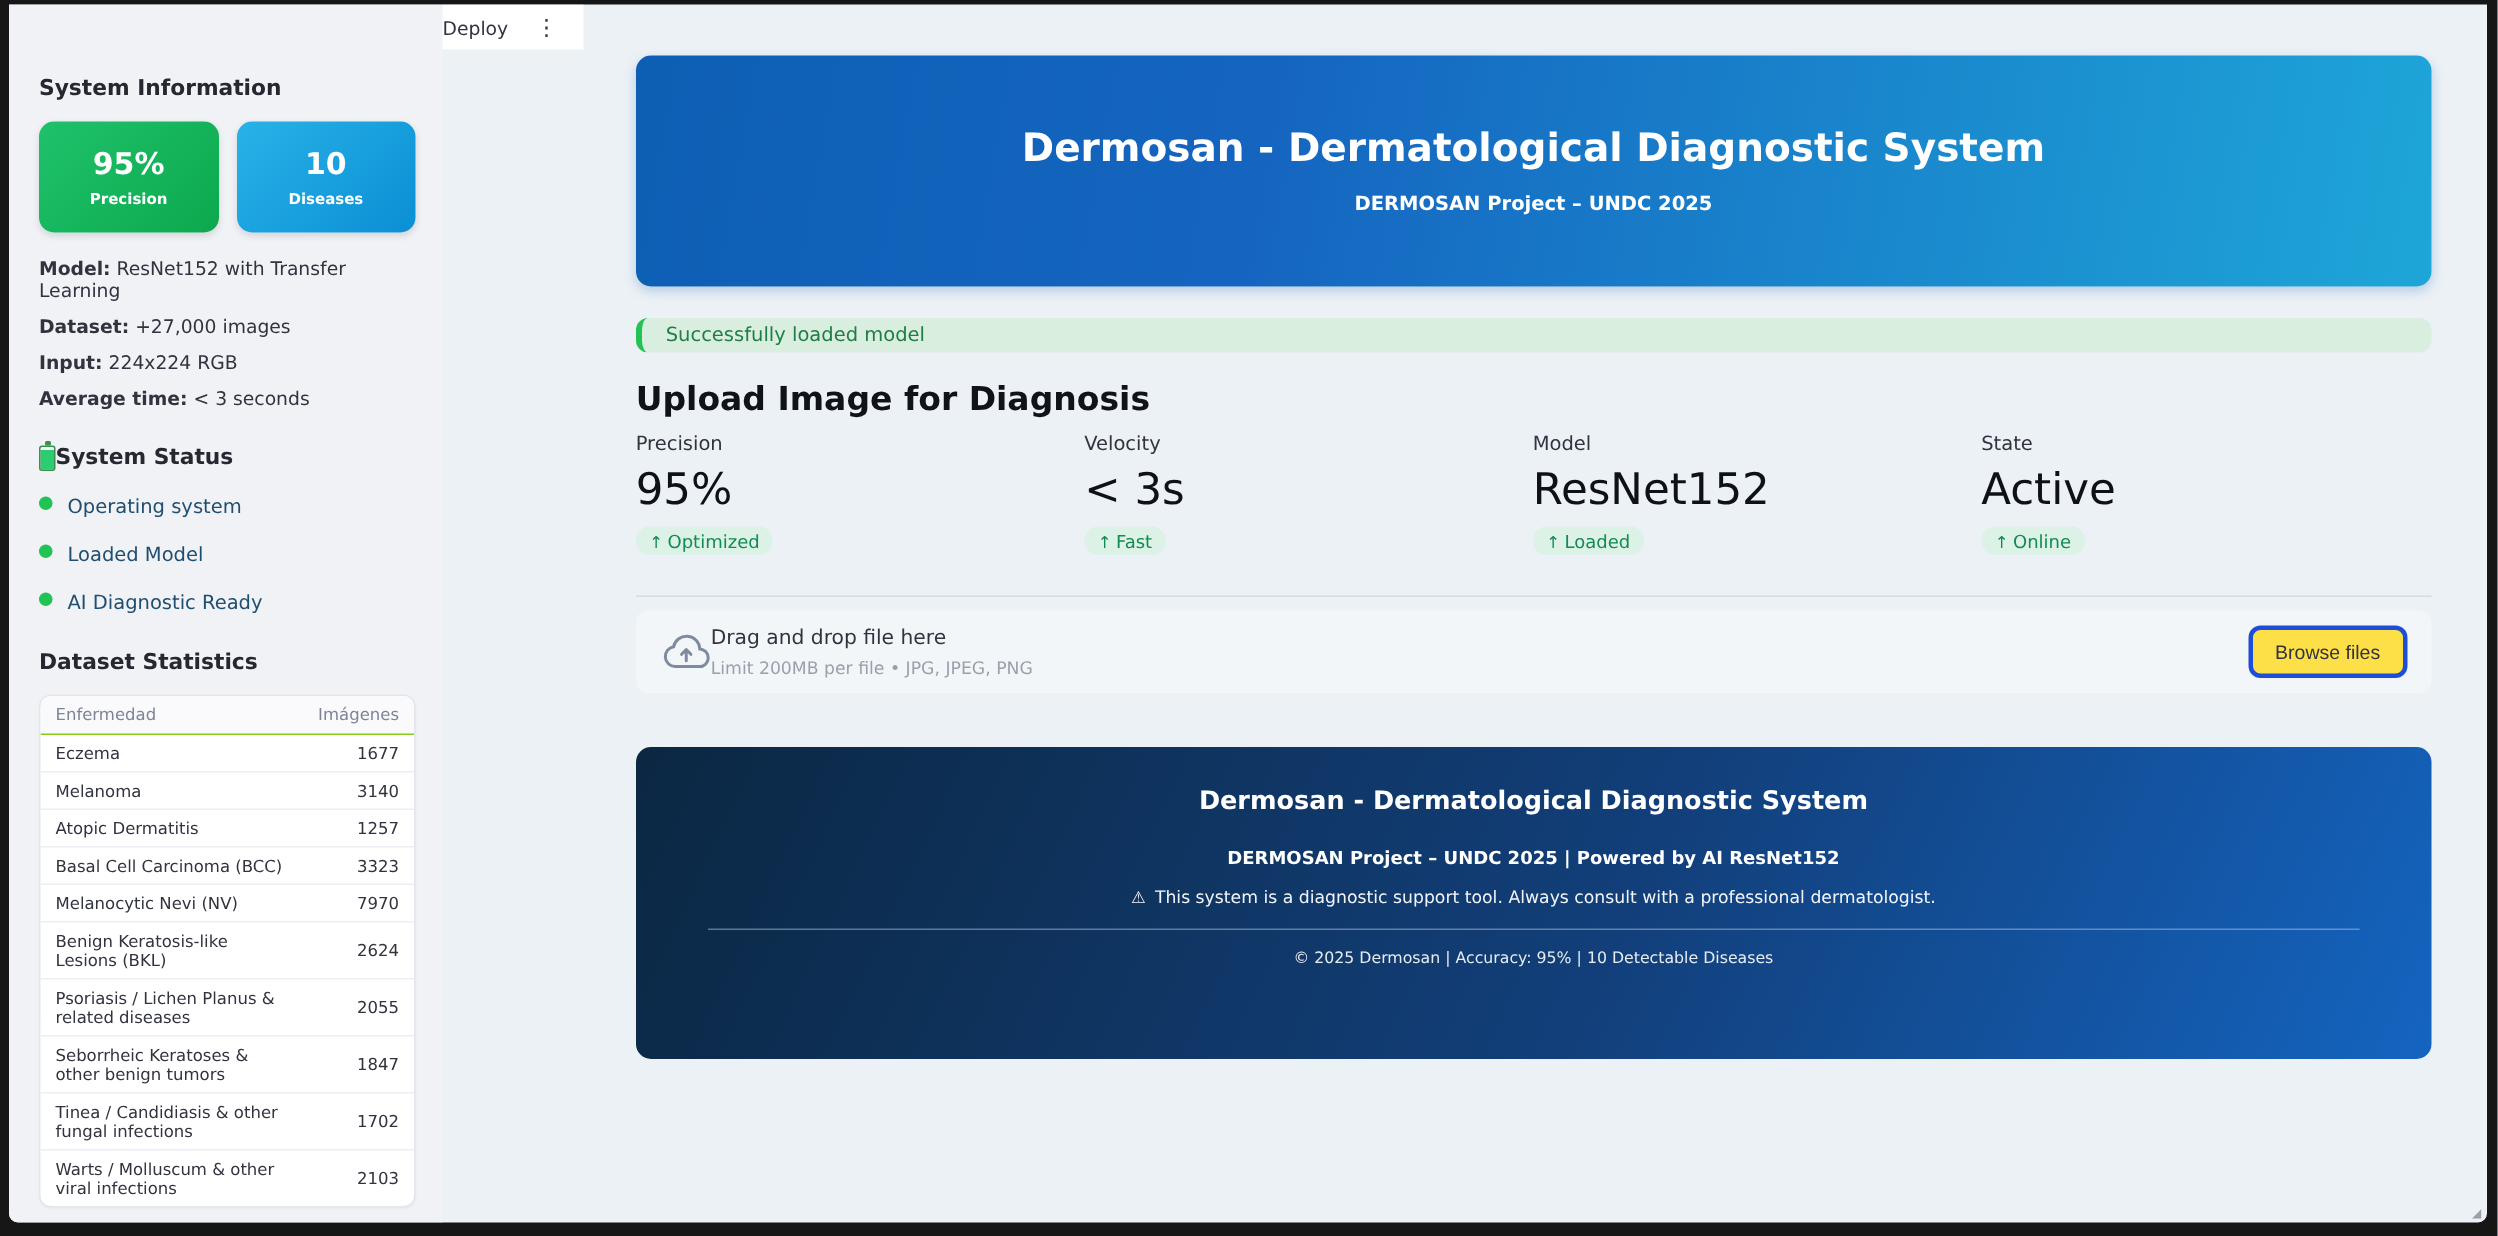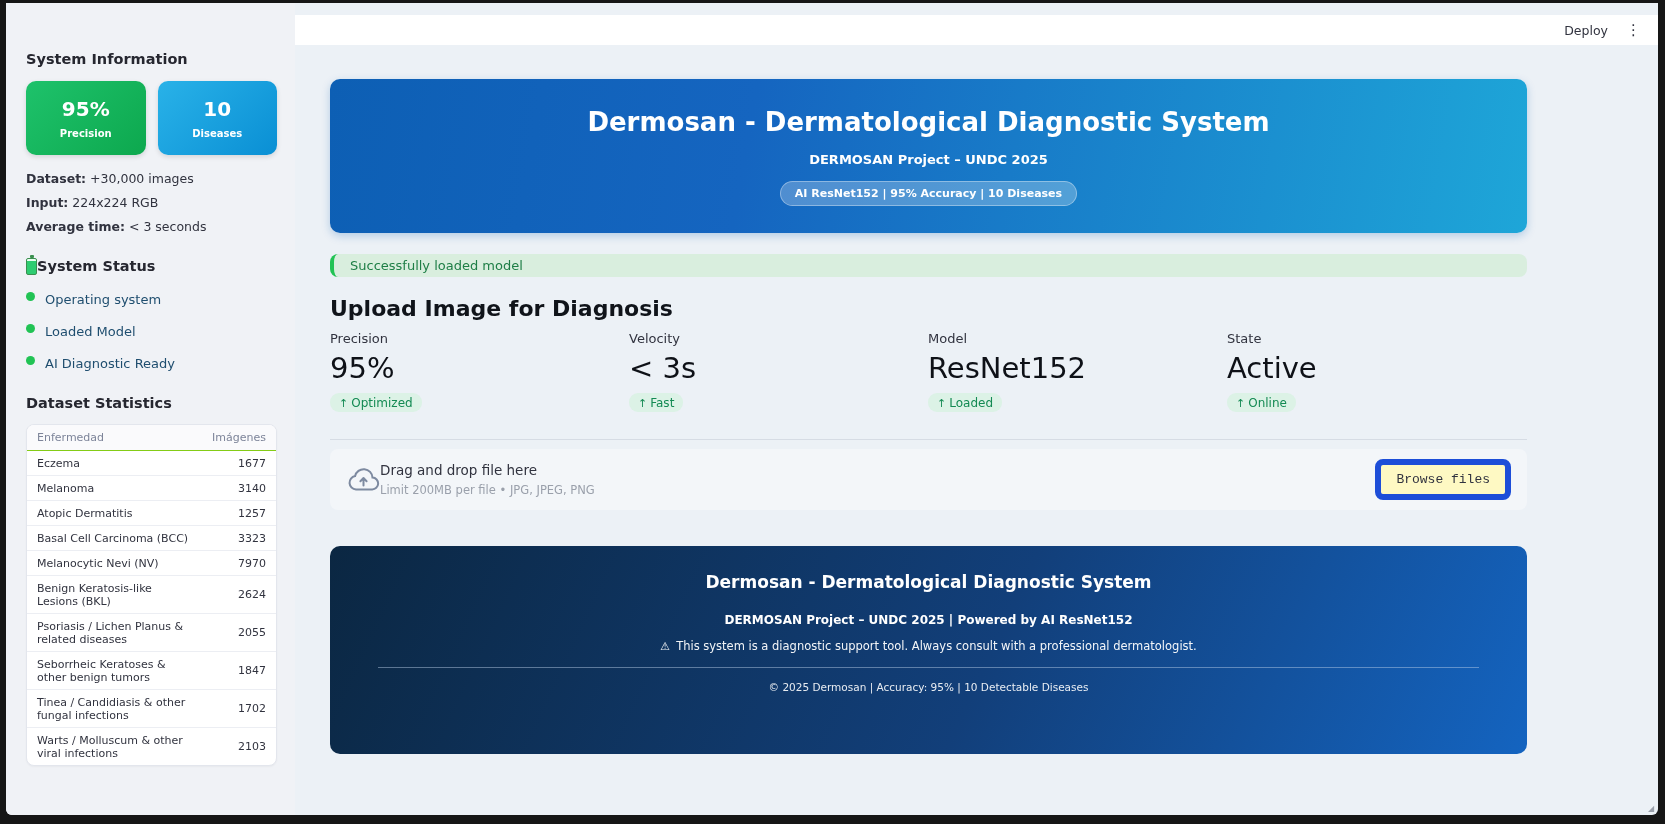--- a/index.html
+++ b/index.html
@@ -50,21 +50,21 @@
   .sb-table-wrap {
     margin-top:13px; border:1px solid #e3e6ed; border-radius:8px; overflow:hidden; background:#fff;
     box-shadow:0 1px 2px rgba(0,0,0,.04);
   }
   table { width:100%; border-collapse:collapse; font-size:11px; }
   th { text-align:left; font-weight:normal; color:#7d8499; padding:6px 10px; background:#fafafc; border-bottom:1px solid #84cc16; }
   th:last-child, td:last-child { text-align:right; width:56px; }
   td { padding:5.5px 10px; color:#31333f; border-bottom:1px solid #eceef3; }
   tr:last-child td { border-bottom:none; }
   
-  .main { flex:1; display:flex; flex-direction:column; min-width:0;margin-top:12px; }
+  .main { flex:1; display:flex; flex-direction:row; min-width:0; }
   .topbar {
     height:30px; background:#fff; flex:0 0 30px;
     display:flex; align-items:center; justify-content:flex-end; gap:18px; padding-right:18px;
   }
   .deploy { font-size:12.5px; color:#31333f; cursor:pointer; }
   .kebab { font-size:15px; color:#31333f; cursor:pointer; line-height:1; letter-spacing:0; width:14px; text-align:center;}
   .content { flex:1; overflow:hidden; padding:34px 0 0 35px; }
   .container { width:1197px; }
   
   .hero {
@@ -106,23 +106,23 @@
   .help:before { content:"?"; }
   .dropzone {
     margin-top:9px; background:#f3f6f9; border-radius:8px;
     display:flex; align-items:center; padding:10px 16px; 
   }
   .cloud { flex:0 0 34px; }
   .dz-texts { flex:1; }
   .dz-title { font-size:13.5px; color:#31333f; font-weight:500;}
   .dz-hint { font-size:11.5px; color:#9aa0ab; margin-top:5px; }
   .browse-btn {
-    background:#fef9c3; border:6px solid #1d4ed8; border-radius:8px;
+    background:#fde047; border:3px solid #1d4ed8; border-radius:8px;
     font-size:13px; color:#31333f; padding:7px 15px; cursor:pointer;
-    font-family:Liberation Mono, monospace;
+    font-family:Liberation Sans, sans-serif;
   }
   
   .footer {
     margin-top:36px; height:208px; border-radius:10px;
     background:linear-gradient(115deg,#0b2742 0%,#123f7a 55%,#1464c0 100%);
     color:#fff; text-align:center; padding-top:26px;
   }
   .footer h3 { font-size:17px; font-weight:bold; }
   .footer .f-sub { font-size:12px; font-weight:bold; margin-top:21px; }
   .footer .f-disc { font-size:11.5px; margin-top:12px; opacity:.95; display:flex; justify-content:center; gap:6px; align-items:center;}
@@ -144,21 +144,22 @@
         <div class="val">95%</div>
         <div class="lbl">Precision</div>
       </div>
       <div class="sb-card blue">
         <div class="val">10</div>
         <div class="lbl">Diseases</div>
       </div>
     </div>
 
     <div class="sb-specs">
-      <div class="sb-spec"><b>Dataset:</b><span> +30,000 images</span></div>
+      <div class="sb-spec"><b>Model:</b><span> ResNet152 with Transfer Learning</span></div>
+      <div class="sb-spec"><b>Dataset:</b><span> +27,000 images</span></div>
       <div class="sb-spec"><b>Input:</b><span> 224x224 RGB</span></div>
       <div class="sb-spec"><b>Average time:</b><span> &lt; 3 seconds</span></div>
     </div>
 
     <div class="sb-status-title">
       <span class="battery"></span>
       <span>System Status</span>
     </div>
 
     <div class="sb-status-item">
@@ -235,21 +236,20 @@
       <span class="deploy">Deploy</span>
       <span class="kebab">⋮</span>
     </div>
 
     <div class="content">
       <div class="container">
 
         <div class="hero">
           <h1>Dermosan - Dermatological Diagnostic System</h1>
           <div class="sub">DERMOSAN Project – UNDC 2025</div>
-          <div class="badge">AI ResNet152 | 95% Accuracy | 10 Diseases</div>
         </div>
 
         <div class="alert success">Successfully loaded model</div>
 
         <h2 class="section">Upload Image for Diagnosis</h2>
 
         <div class="metrics">
           <div class="metric">
             <div class="mlabel">Precision</div>
             <div class="mvalue">95%</div>

